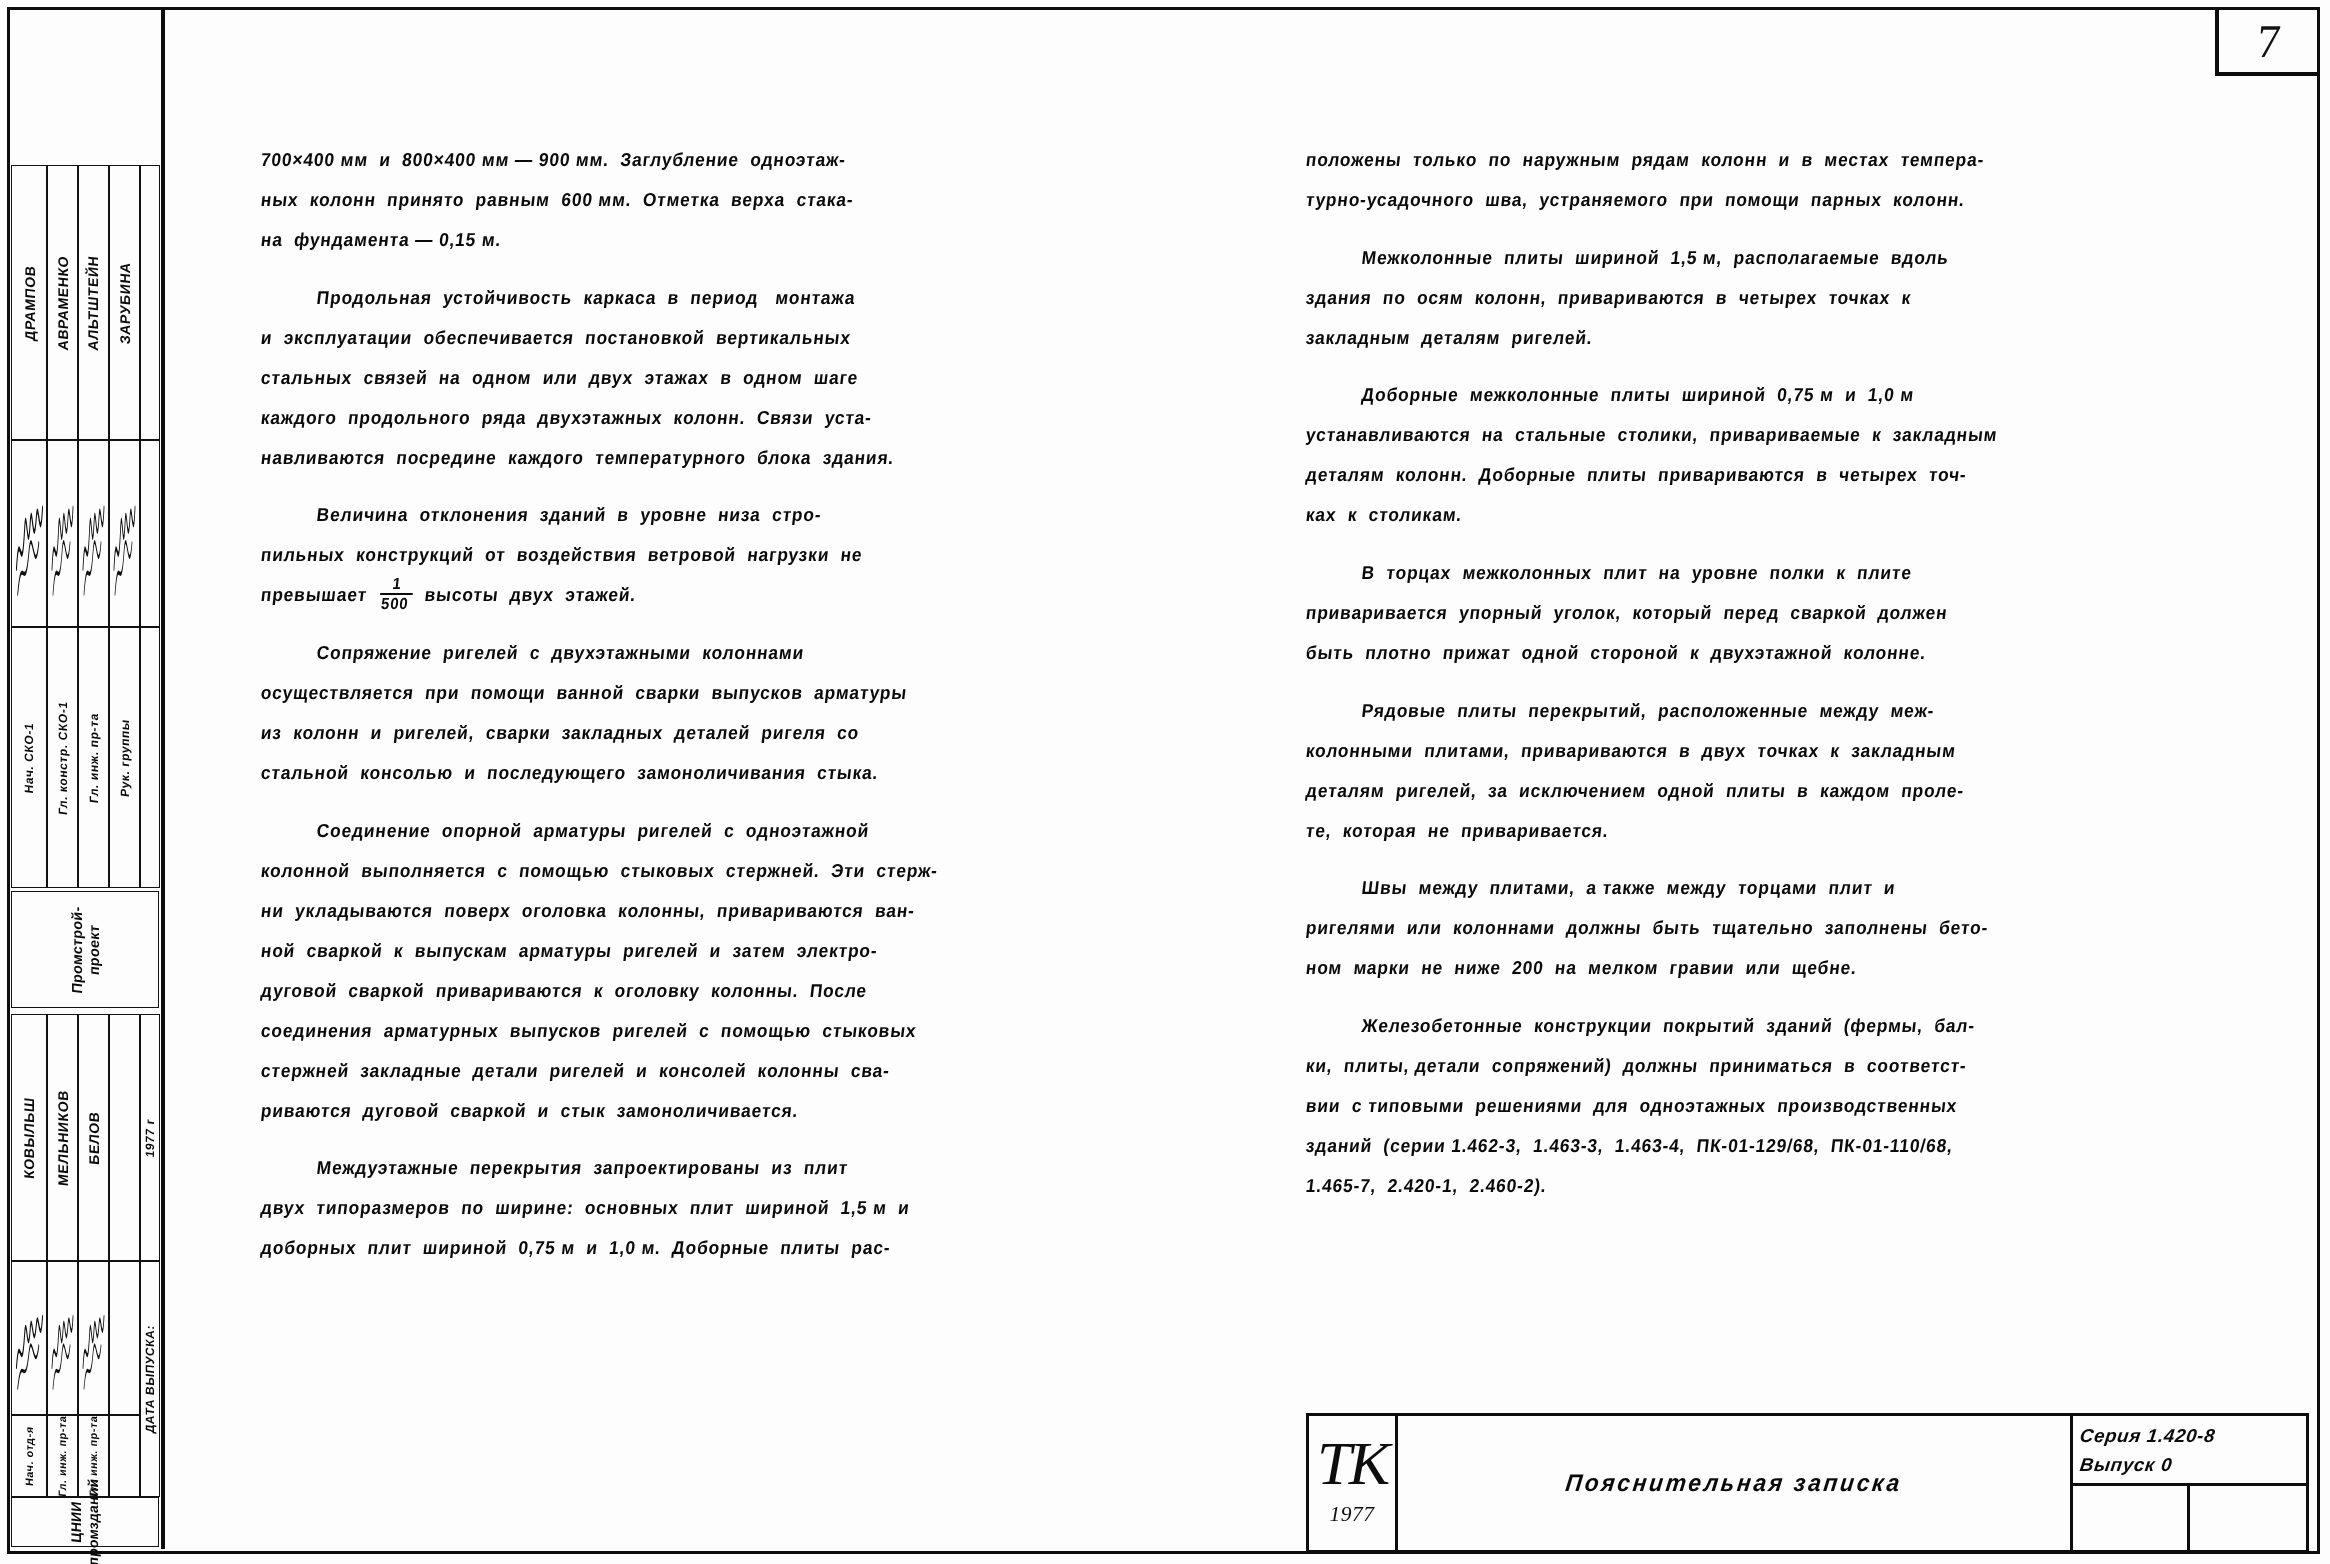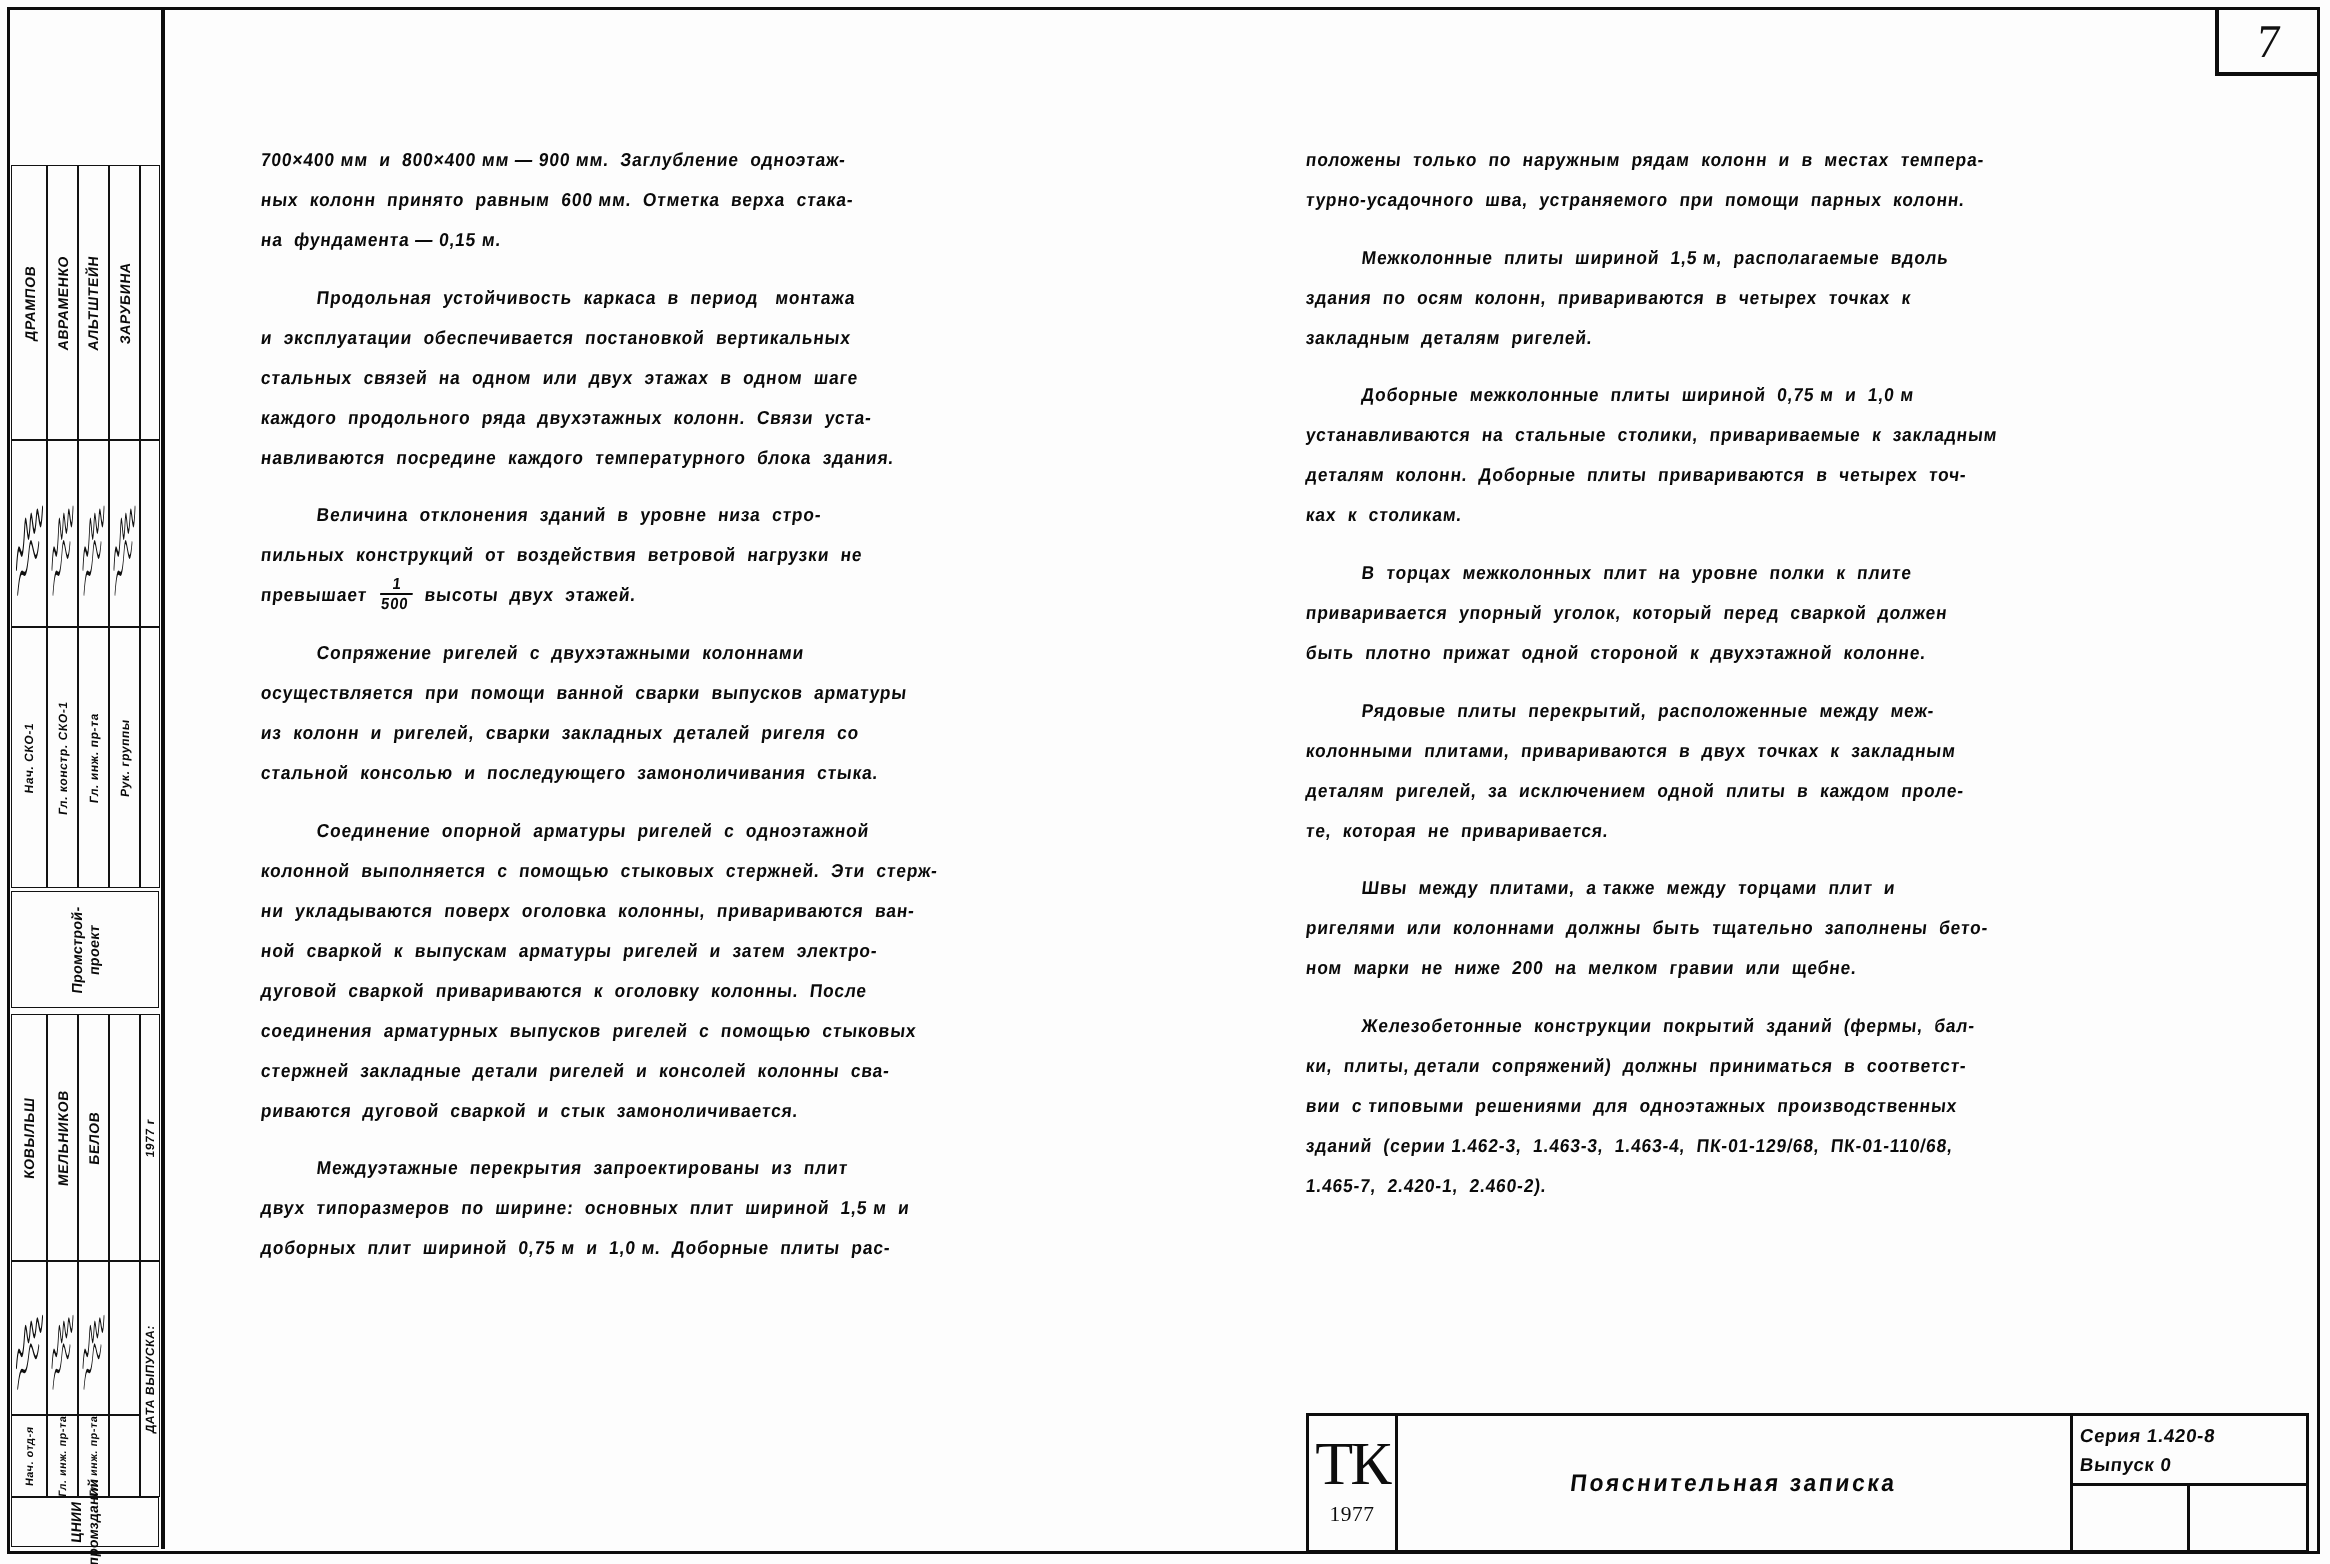--- a/index.html
+++ b/index.html
@@ -219,20 +219,21 @@
   
   .titleblock {
     position: absolute;
     left: 1306px;
     bottom: 11.2px;
     width: 1003px;
     height: 140px;
     border: 3.7px solid #0d0d0d;
     box-sizing: border-box;
     display: flex;
+    font-style: italic;
   }
   .tb-stamp {
     width: 89px;
     border-right: 3.3px solid #0d0d0d;
     box-sizing: border-box;
     position: relative;
     display: flex;
     flex-direction: column;
     align-items: center;
     justify-content: center;

